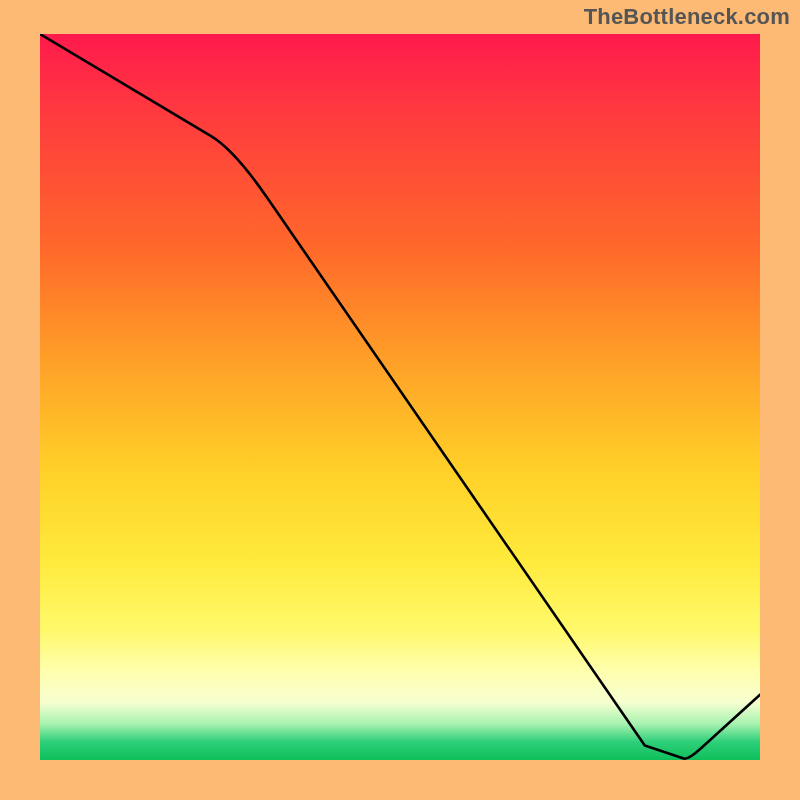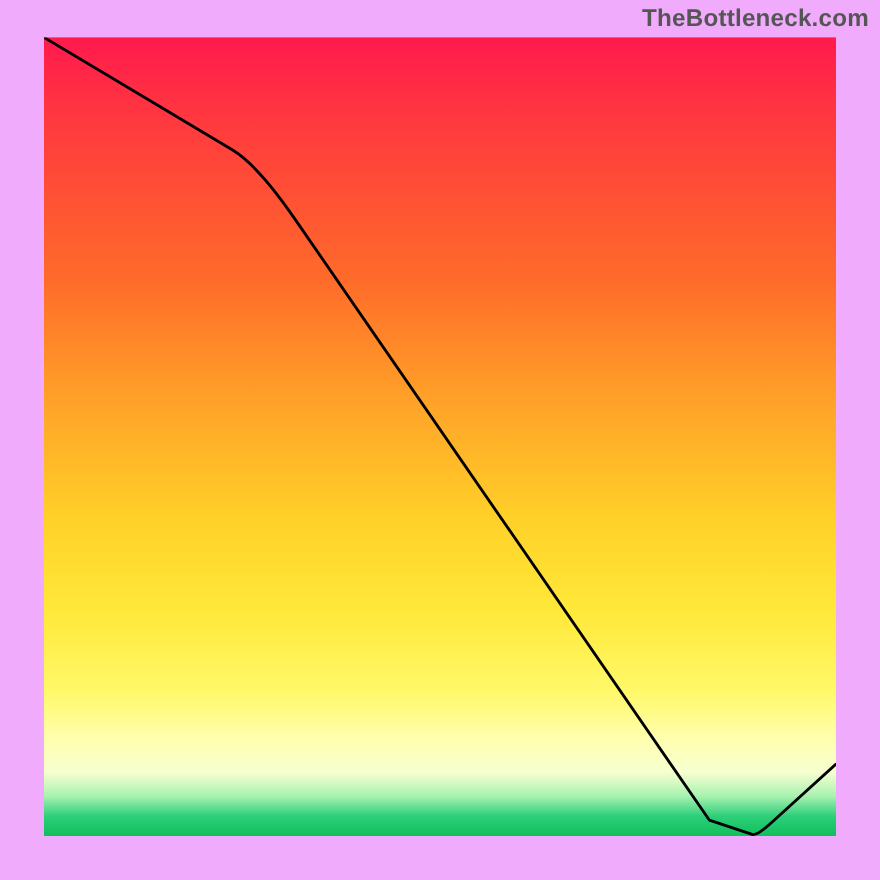--- a/index.html
+++ b/index.html
@@ -8,21 +8,21 @@
     width: 800px;
     height: 800px;
     background: #000;
     font-family: Arial, Helvetica, sans-serif;
     overflow: hidden;
   }
   .frame {
     position: relative;
     width: 800px;
     height: 800px;
-    background: #f0abfc;
+    background: #fdba74;
   }
   .attribution {
     position: absolute;
     top: 4px;
     right: 10px;
     color: #555;
     font-size: 22px;
     font-weight: bold;
     letter-spacing: 0.2px;
   }

